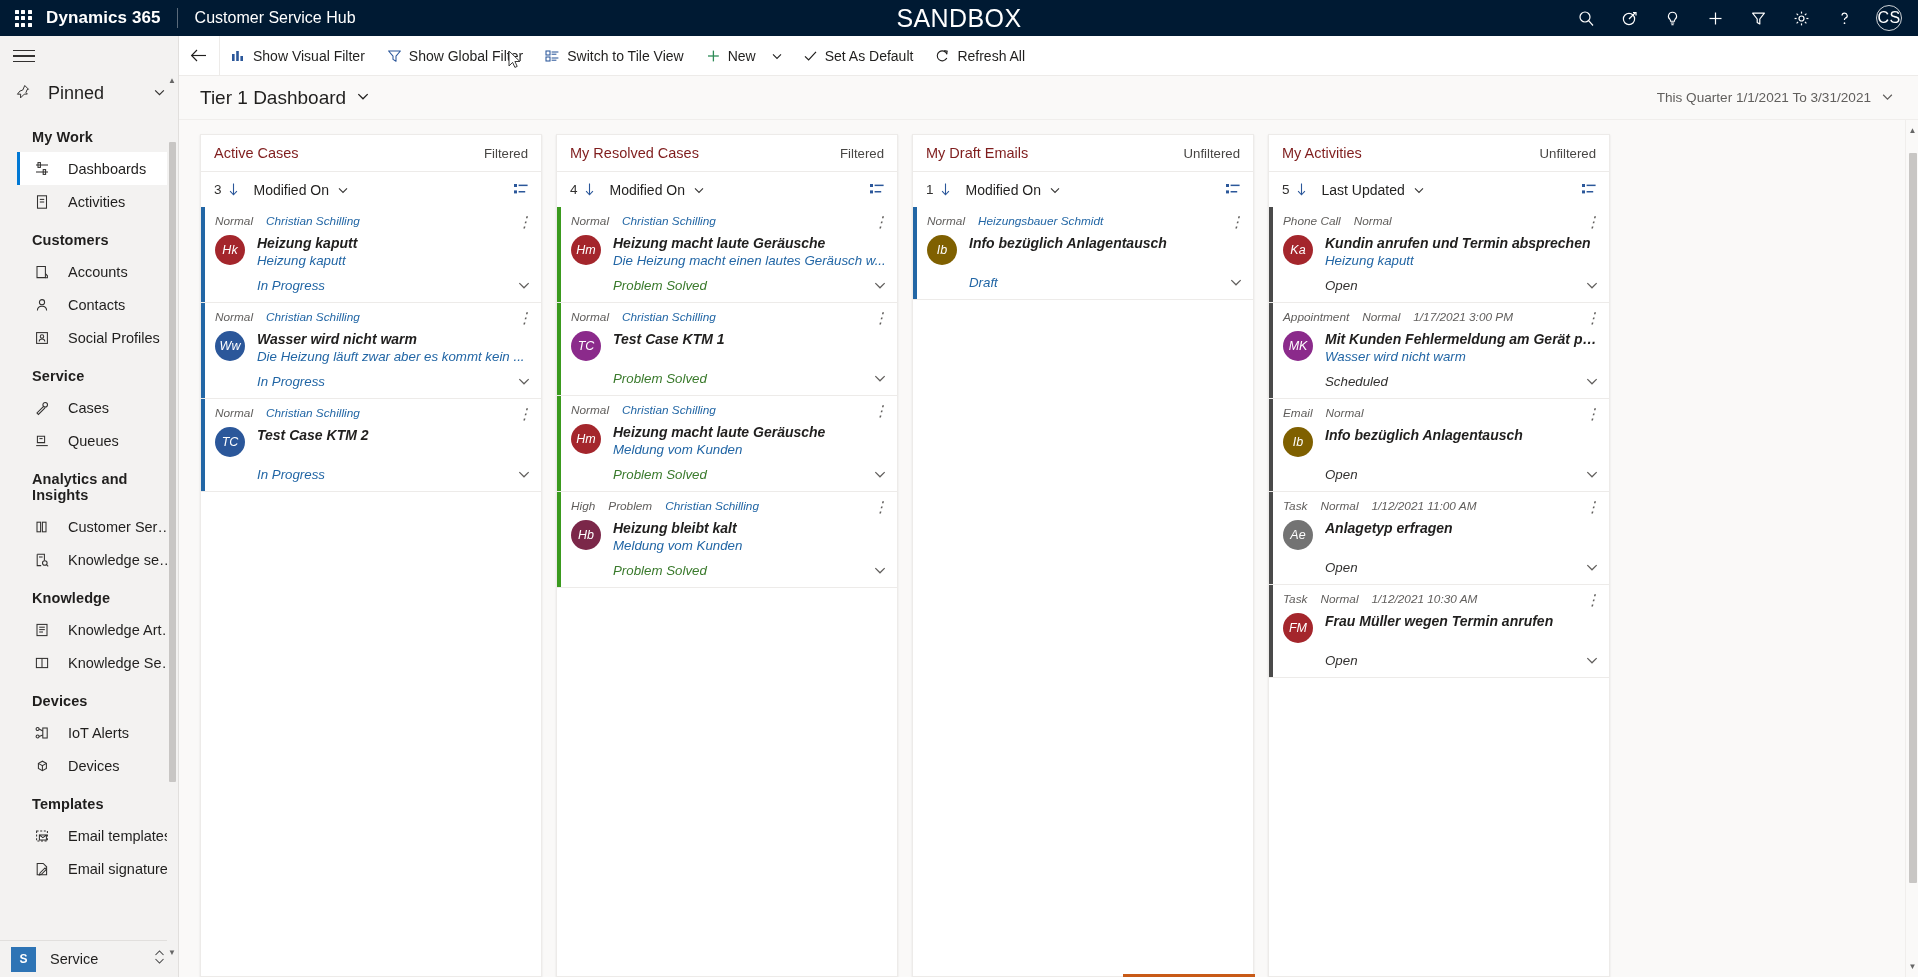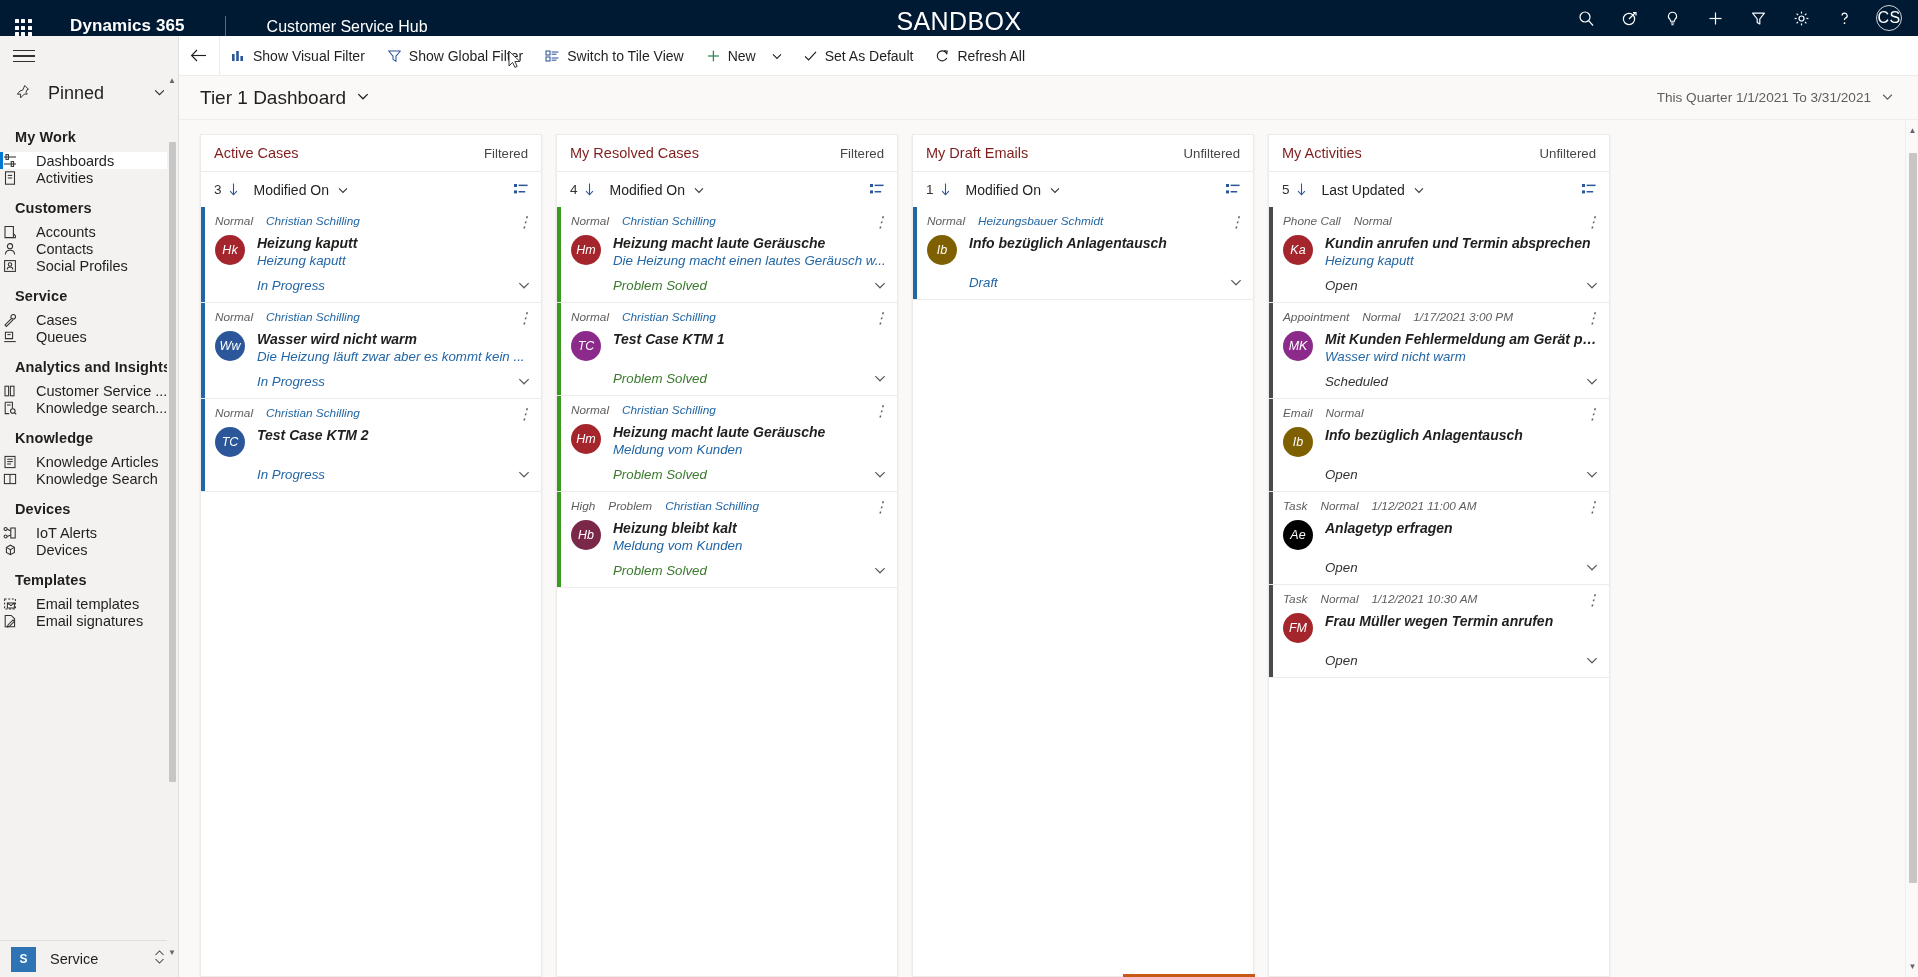--- a/index.html
+++ b/index.html
@@ -6,21 +6,21 @@
   html, body {
     width: 1918px; height: 977px;
     font-family: "Liberation Sans", sans-serif;
     background: #f3f2f1; overflow: hidden;
     -webkit-font-smoothing: antialiased;
   }
 
   
   .topnav {
     height: 36px; background: #001a33; color: #fff;
-    display: flex; align-items: flex-end; position: relative; gap: 24px;
+    display: flex; align-items: center; position: relative;
   }
   .waffle { width: 46px; display: flex; align-items: center; justify-content: center; cursor: pointer; }
   .waffle-grid { display: grid; grid-template-columns: repeat(3, 4px); grid-gap: 2.5px; }
   .waffle-grid i { width: 4px; height: 4px; background: #fff; border-radius: 0.5px; display: block; }
   .brand { font-size: 17px; font-weight: bold; letter-spacing: .1px; padding-right: 16px; }
   .nav-div { width: 1px; height: 20px; background: #5a6a7a; }
   .app-name { font-size: 16px; padding-left: 17px; font-weight: 400; }
   .sandbox {
     position: absolute; left: 0; right: 0; text-align: center;
     font-size: 25px; letter-spacing: .4px; color: #fff; pointer-events: none;
@@ -49,27 +49,27 @@
   }
   .hamburger-row { height: 40px; display: flex; align-items: center; padding-left: 13px; }
   .hamburger { width: 22px; cursor: pointer; }
   .hamburger span { display: block; height: 1.6px; background: #323130; margin: 4px 0; }
   .pinned-row {
     height: 35px; display: flex; align-items: center; padding: 0 12px 0 15px; cursor: pointer;
     color: #201f1e;
   }
   .pinned-row .label { font-size: 18px; margin-left: 18px; }
   .pinned-row .chev { margin-left: auto; }
-  .nav-scroll { flex: 1; overflow: hidden; position: relative; padding-top: 4px; }
+  .nav-scroll { flex: 1; overflow: hidden; position: relative; padding-top: 4px; margin-left: 17px; }
   .group-title {
     font-size: 14.5px; color: #201f1e; font-weight: bold;
     padding: 14px 0 7px 15px; letter-spacing: .1px;
   }
   .nav-item {
-    height: 17px; display: flex; align-items: center; 
+    height: 33px; display: flex; align-items: center; padding-left: 15px;
     cursor: pointer; position: relative; color: #201f1e;
   }
   .nav-item.active { background: #fff; }
   .nav-item.active::before {
     content: ""; position: absolute; left: 0; top: 0; bottom: 0; width: 3px; background: #0078d4;
   }
   .nav-item .ico { width: 19px; display: flex; justify-content: center; flex: none; }
   .nav-item .label {
     font-size: 14.5px; margin-left: 17px; white-space: nowrap;
     overflow: hidden; text-overflow: ellipsis;
@@ -1040,21 +1040,21 @@
               <div class="card">
                 <div class="card-bar" style="background:#4a4a4a"></div>
        <div class="card-body">
          <div class="card-meta">
            <span>Task</span>
                     <span>Normal</span>
                     <span>1/12/2021 11:00 AM</span>
            <span class="kebab">⋮</span>
          </div>
          <div class="card-main">
-           <div class="ava" style="background:#000000">Ae</div>
+           <div class="ava" style="background:#737373">Ae</div>
            <div class="card-text">
              <div class="card-title">Anlagetyp erfragen</div>
 
            </div>
          </div>
          <div class="card-foot">
            <span class="card-status gray">Open</span>
            <span class="chev">
              <svg width="14" height="14" viewBox="0 0 12 12">
                         <path d="M2 4.4l4 4 4-4" fill="none" stroke="#605e5c" stroke-width="1.05"></path>

